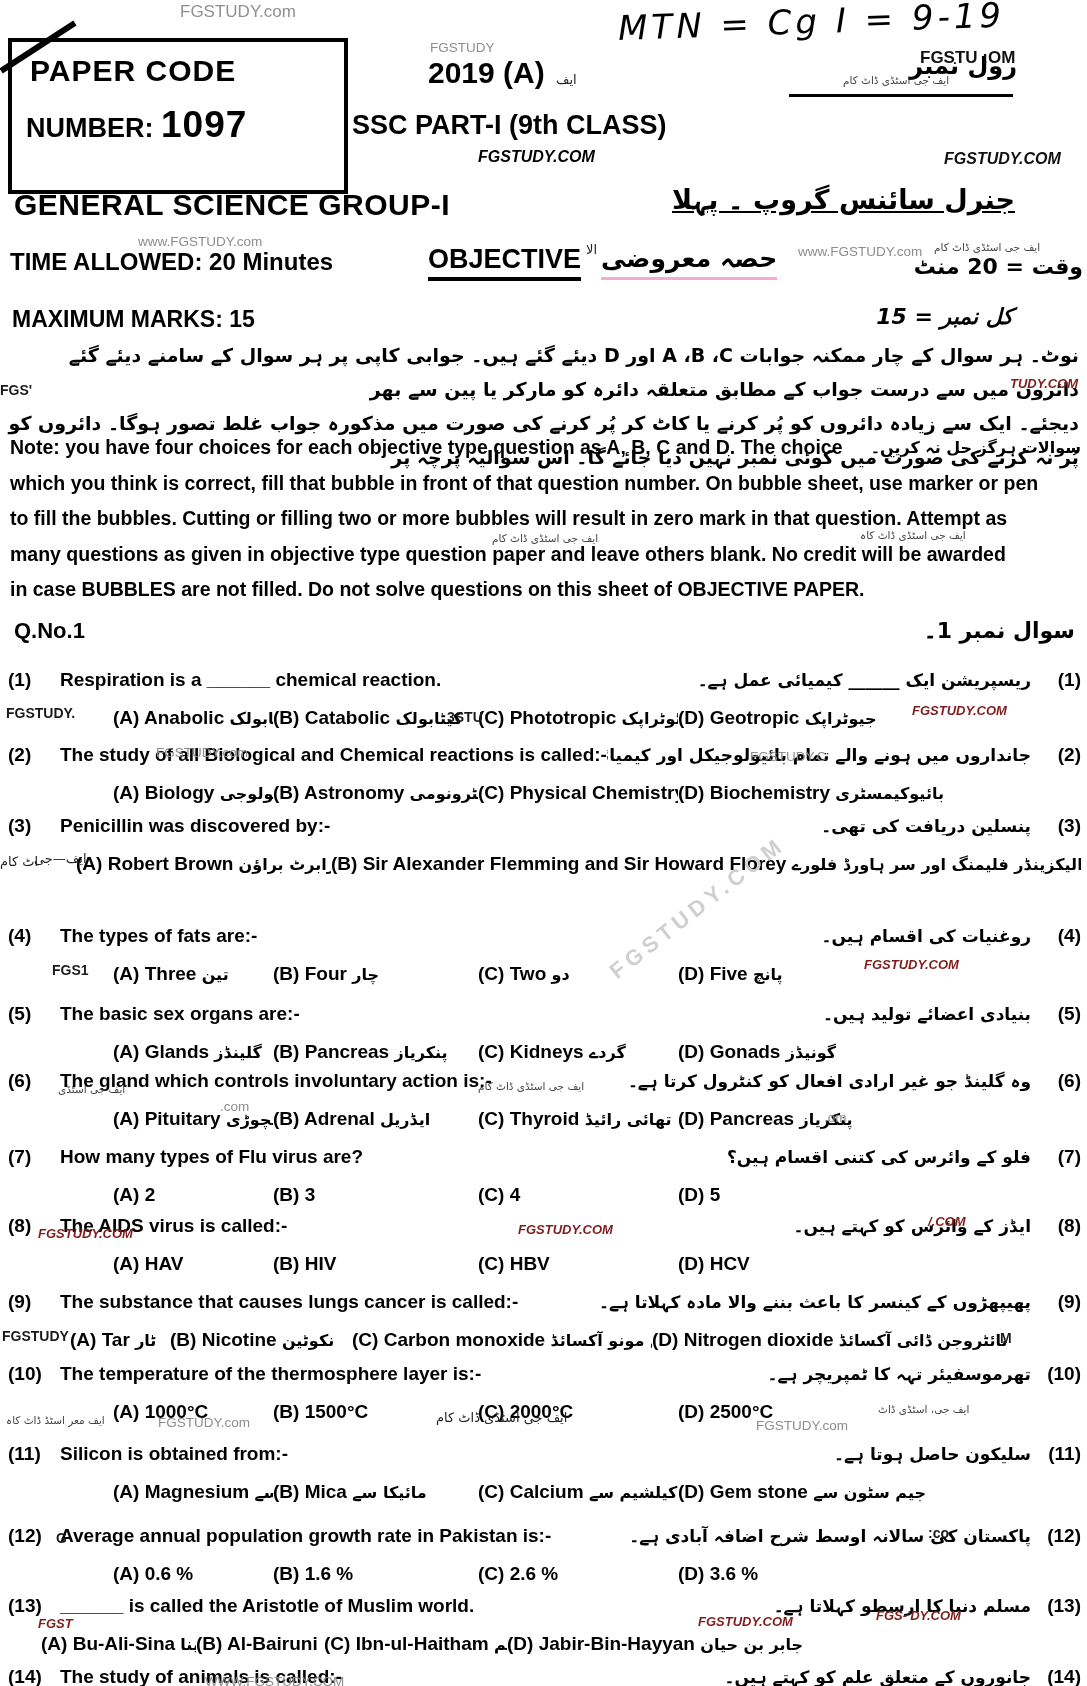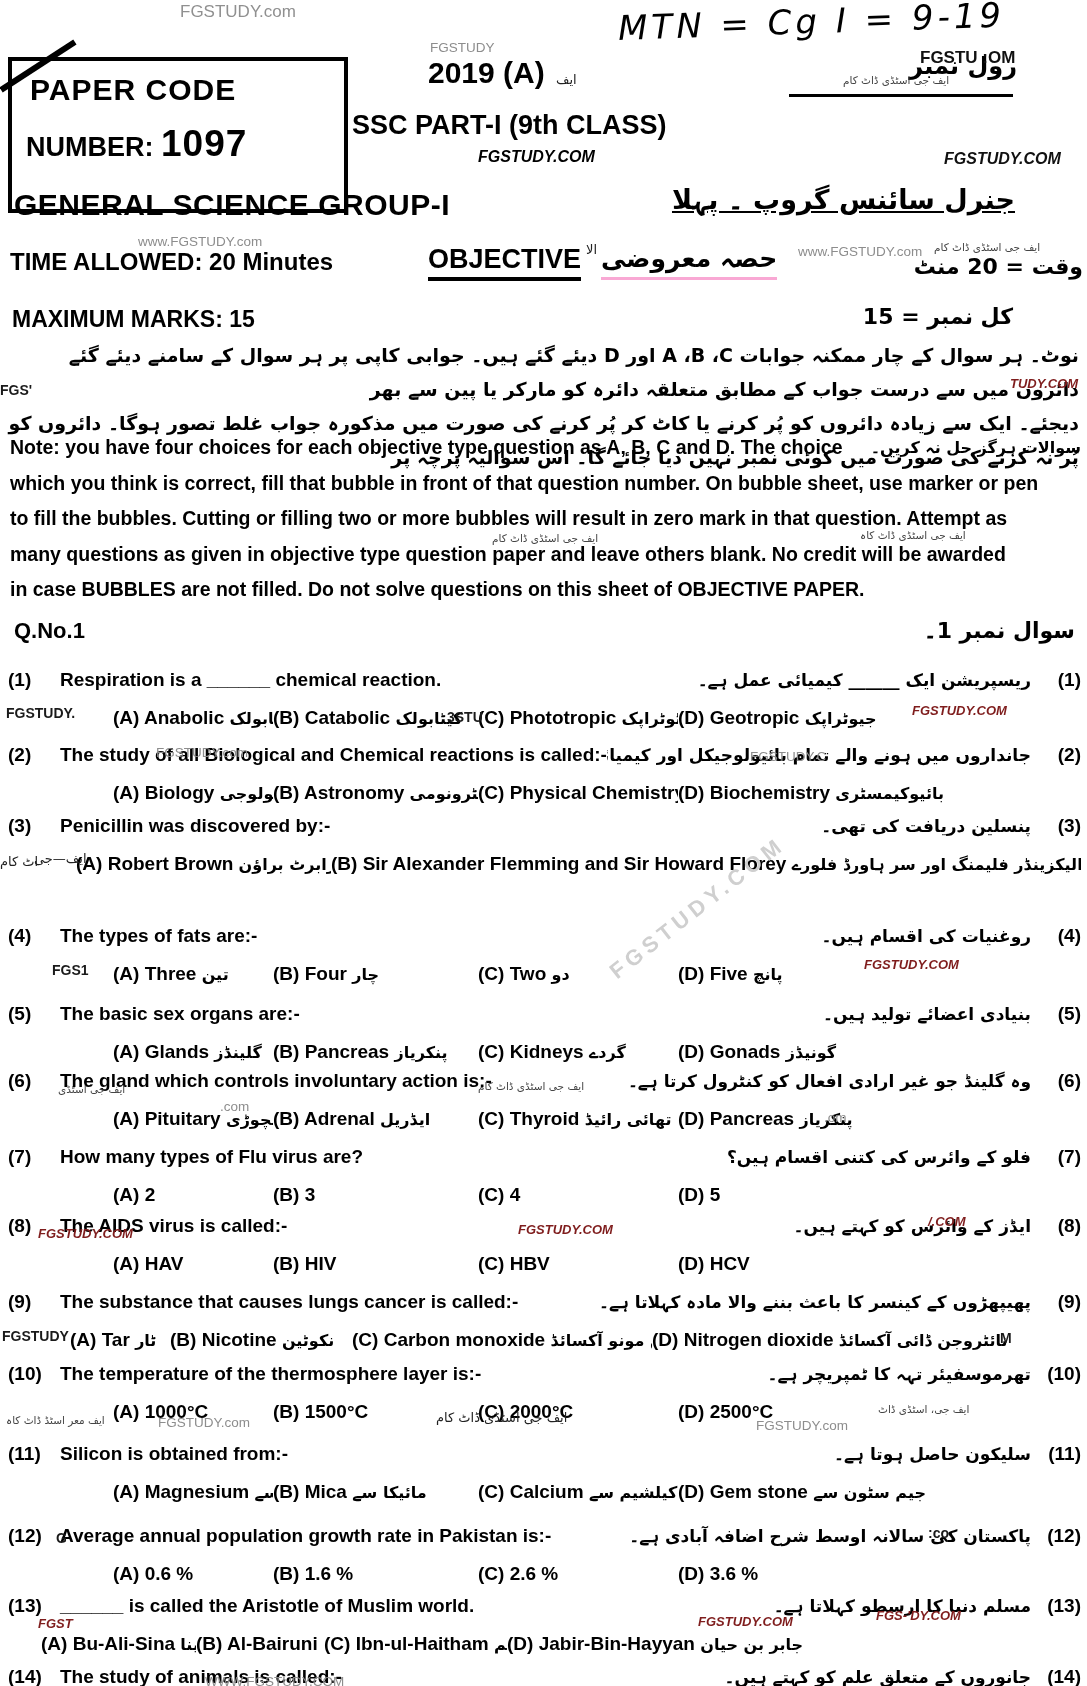--- a/index.html
+++ b/index.html
@@ -8,42 +8,42 @@
         font-family:"Liberation Sans",sans-serif;color:#000;}
   .abs{position:absolute;}
   .nowrap{white-space:nowrap;}
   .u{direction:rtl;unicode-bidi:isolate;font-family:"DejaVu Sans",sans-serif;}
 
   
   .handwriting{left:618px;top:0px;width:460px;font-family:"DejaVu Sans",sans-serif;
                font-style:italic;font-size:34px;letter-spacing:4px;transform:rotate(-2deg);white-space:nowrap;}
 
   
-  .paper-box{left:8px;top:38px;width:332px;height:148px;border:4px solid #000;margin-top:19px;}
+  .paper-box{left:8px;top:38px;width:332px;height:148px;border:4px solid #000;}
   .paper-box .slash{position:absolute;left:-18px;top:2px;width:88px;border-top:6px solid #000;transform:rotate(-33deg);}
   .pc-label{margin:12px 0 0 18px;font-size:30px;font-weight:700;letter-spacing:1px;}
   .pc-number{margin:16px 0 0 14px;font-size:27px;font-weight:700;}
   .pc-num-val{font-size:37px;font-weight:700;letter-spacing:1px;}
 
   .year-line{left:428px;top:56px;font-size:30px;font-weight:700;}
   .class-line{left:352px;top:110px;font-size:27px;font-weight:700;}
   .brand-center{left:478px;top:148px;font-size:16px;font-weight:700;font-style:italic;}
 
   .roll-label{right:70px;top:52px;font-size:24px;font-weight:700;}
   .roll-line{left:789px;top:94px;width:224px;border-bottom:3px solid #000;height:0;}
 
   .subject-en{left:14px;top:188px;font-size:30px;font-weight:700;letter-spacing:0.5px;}
   .subject-ur{right:72px;top:184px;font-size:27px;font-weight:700;text-decoration:underline;}
   .time-en{left:10px;top:248px;font-size:24px;font-weight:700;}
   .objective-row{left:428px;top:244px;display:flex;gap:20px;align-items:flex-start;}
   .objective-en{font-size:27px;font-weight:700;border-bottom:4px solid #000;padding-bottom:2px;}
   .objective-ur{font-size:25px;font-weight:700;border-bottom:3px solid #f9a8d4;padding-bottom:4px;}
   .time-ur{right:4px;top:254px;font-size:22px;font-weight:700;}
   .marks-en{left:12px;top:306px;font-size:23px;font-weight:700;}
-  .marks-ur{right:74px;top:304px;font-size:22px;font-weight:700;}
+  .marks-ur{right:74px;top:304px;font-size:22px;font-weight:700;font-style:italic;}
 
   .note-ur{left:8px;right:8px;top:338px;text-align:right;direction:rtl;
            font-size:19px;font-weight:700;line-height:34px;font-family:"DejaVu Sans",sans-serif;}
   .note-en{left:10px;right:6px;top:430px;font-size:19.5px;font-weight:700;line-height:35.5px;}
   .note-en .l1{display:flex;justify-content:space-between;white-space:nowrap;}
   .note-en .side-ur{font-size:16px;}
   .note-en div{white-space:nowrap;overflow:hidden;}
 
   .sec-head{left:14px;right:12px;top:618px;display:flex;justify-content:space-between;
             font-size:22px;font-weight:700;gap:20px;}

